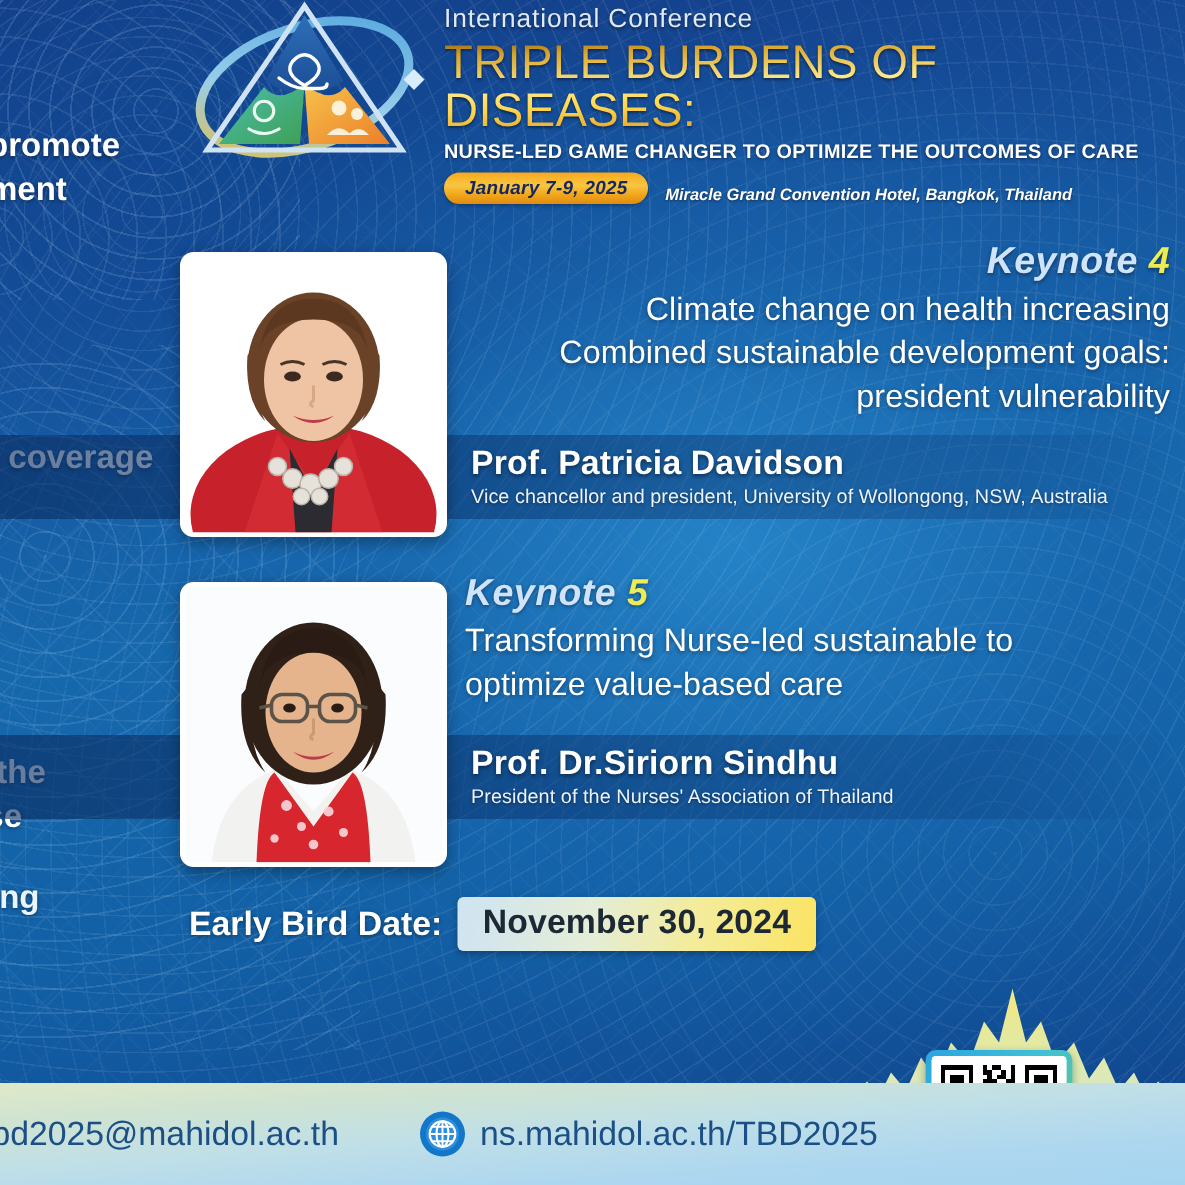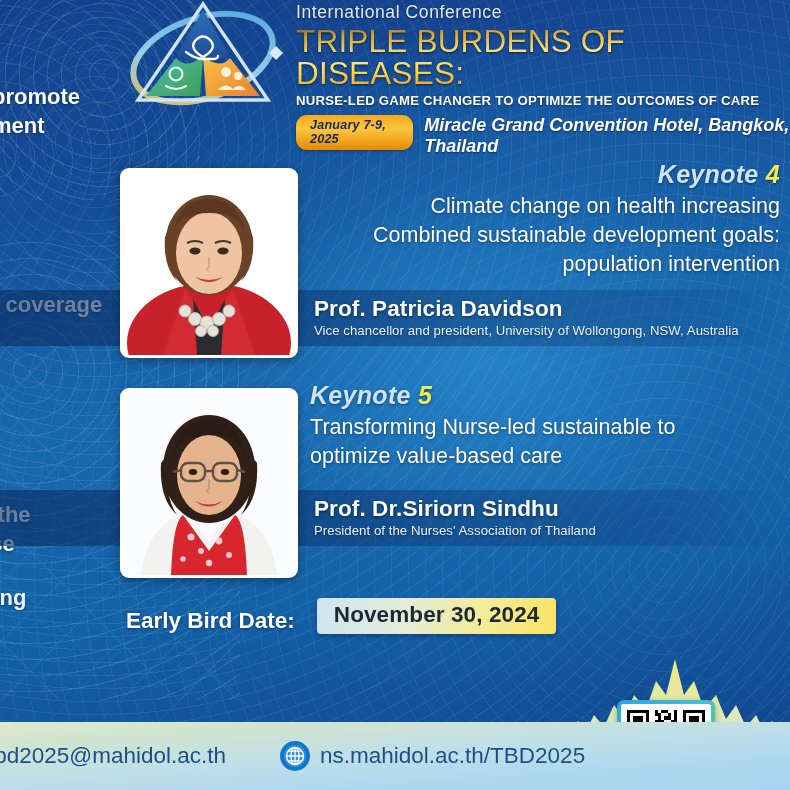--- a/index.html
+++ b/index.html
@@ -55,29 +55,29 @@
     font-size:31.5px;font-weight:normal;letter-spacing:.2px;line-height:1.03;
     background:linear-gradient(178deg,#8a5a14 0%,#d8a52c 16%,#ffe98a 44%,#ffd64f 60%,#e8ae2e 78%,#a0691a 100%);
     -webkit-background-clip:text;background-clip:text;color:transparent;
     -webkit-text-fill-color:transparent;
     filter:drop-shadow(0 1px 1px rgba(0,0,0,.55));
   }
   .subtitle{
     font-size:13.2px;font-weight:bold;color:#ffffff;letter-spacing:.22px;
     margin-top:3px;text-shadow:0 1px 2px rgba(0,0,0,.5);
   }
-  .hdr-row{display:flex;align-items:flex-start;gap:11px;margin-top:7px;}
+  .hdr-row{display:flex;align-items:flex-end;gap:11px;margin-top:7px;}
   .date-pill{
     display:inline-block;padding:3px 14px 4px;border-radius:11px;
     background:linear-gradient(180deg,#f7a81b 0%,#f9c642 40%,#f0a51a 72%,#e08a10 100%);
     color:#16275c;font-size:12.6px;font-weight:bold;font-style:italic;letter-spacing:.2px;
     box-shadow:0 1px 3px rgba(0,0,0,.35);
   }
   .venue{
-    font-size:18px;font-weight:bold;font-style:italic;color:#ffffff;
+    font-size:11px;font-weight:bold;font-style:italic;color:#ffffff;
     text-shadow:0 1px 2px rgba(0,0,0,.5);
   }
 
   
   .frag{
     position:absolute;color:#ffffff;font-weight:bold;
     text-shadow:0 1px 3px rgba(0,0,0,.45);white-space:nowrap;
   }
   .f1{left:-8px;top:82px;font-size:22px;line-height:1.32;}
   .f2{left:-14px;top:290px;font-size:22px;line-height:1.32;}
@@ -125,21 +125,21 @@
     font-size:13.2px;color:#eaf3fd;margin-top:1px;letter-spacing:.05px;
     text-shadow:0 1px 2px rgba(0,0,0,.45);
   }
 
   
   .reg{position:absolute;left:126px;top:592px;}
   .reg-head{
     font-size:23.5px;font-weight:bold;font-style:italic;color:#d6e8fb;
     text-shadow:0 1px 3px rgba(0,0,0,.4);
   }
-  .reg-row{display:flex;align-items:flex-end;gap:22px;margin-top:6px;}
+  .reg-row{display:flex;align-items:center;gap:10px;margin-top:6px;}
   .reg-label{
     font-size:22.5px;font-weight:bold;color:#ffffff;
     text-shadow:0 1px 3px rgba(0,0,0,.45);
   }
   .reg-date{
     padding:4px 17px 6px;border-radius:4px;
     background:linear-gradient(100deg,#cfe4f3 0%,#e4edd7 38%,#f3ec9b 66%,#fbe463 100%);
     color:#1c2833;font-size:22.5px;font-weight:bold;letter-spacing:.1px;
     box-shadow:0 2px 5px rgba(0,0,0,.3);
   }
@@ -284,21 +284,21 @@
   </div>
 
   <div class="kn" id="kn1">
     <div class="kn-label">
       <span>Keynote</span>
       <span class="num">4</span>
     </div>
     <div class="kn-title">
       <div>Climate change on health increasing</div>
       <div>Combined sustainable development goals:</div>
-      <div>population intervention</div>
+      <div>president vulnerability</div>
     </div>
   </div>
   <div class="speaker" id="sp1">
     <div class="sp-name">Prof. Patricia Davidson</div>
     <div class="sp-role">Vice chancellor and president, University of Wollongong, NSW, Australia</div>
   </div>
 
   <div class="photo" id="photo2">
     <svg viewBox="0 0 172 184">
       <rect width="172" height="184" fill="#fbfcfe"></rect>

